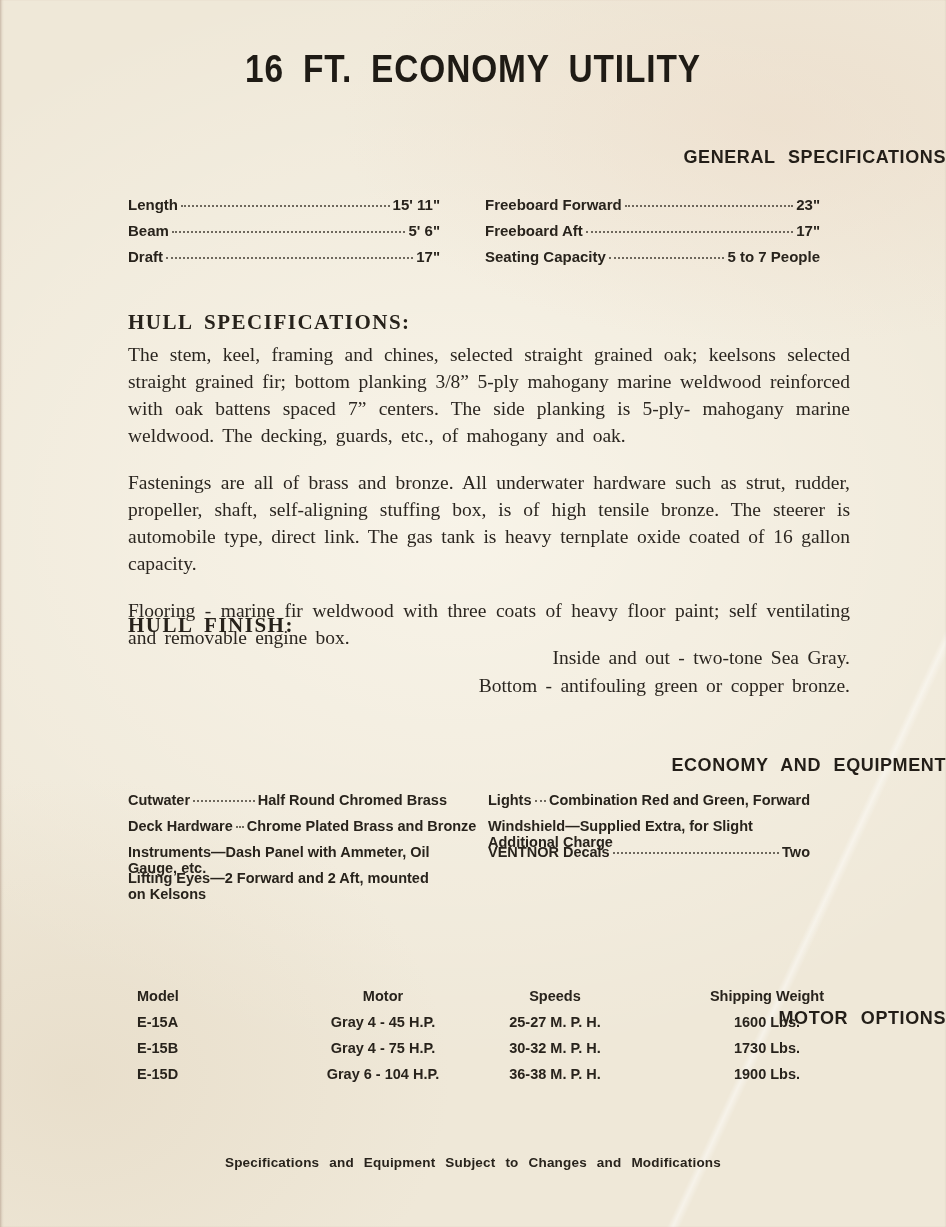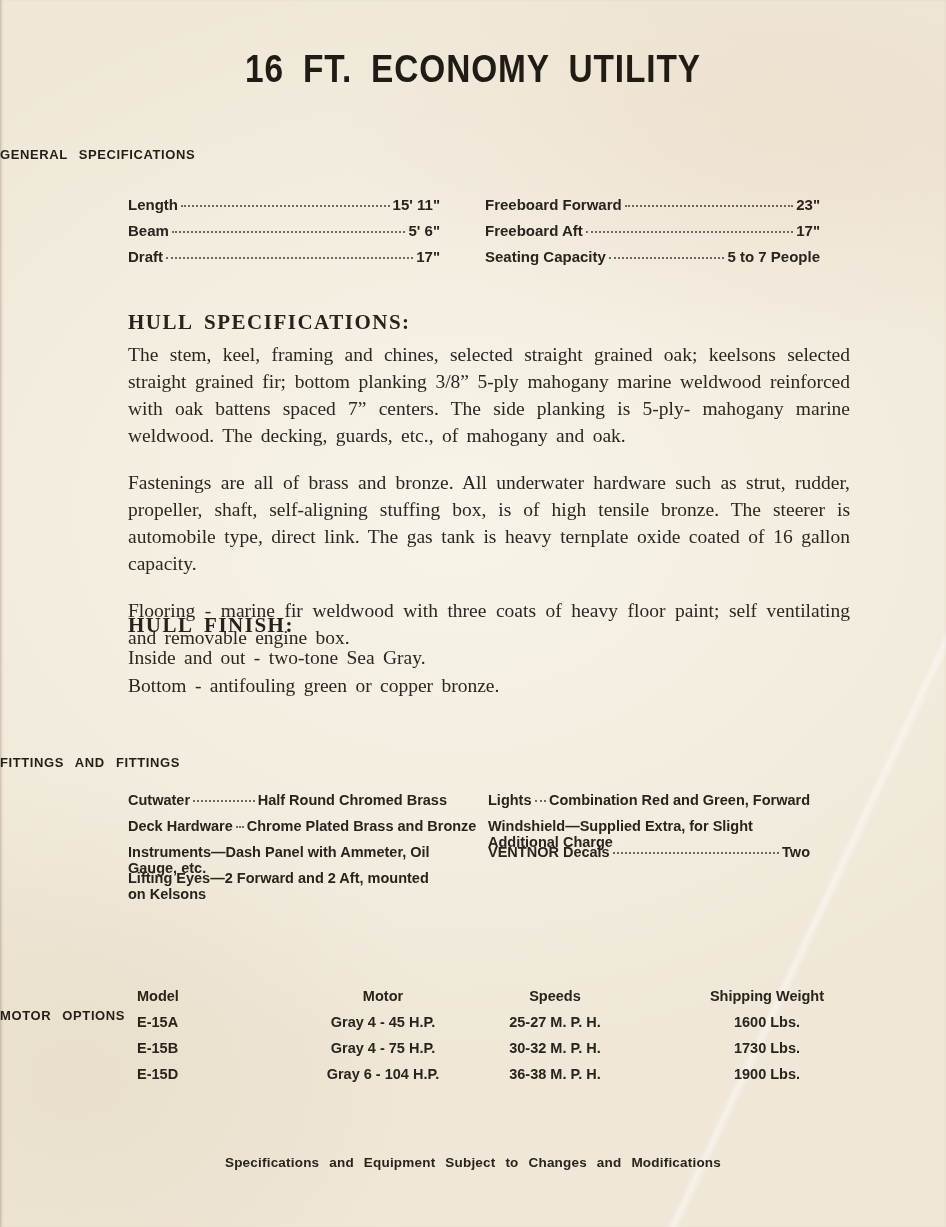--- a/index.html
+++ b/index.html
@@ -24,22 +24,22 @@
   .doc-title{
     position:absolute;top:48px;left:0;width:100%;
     text-align:center;
     font-size:38px;font-weight:bold;
     letter-spacing:1px;word-spacing:10px;
     color:#1f1b15;
     transform:scaleX(0.88);
   }
   .sans-heading{
     position:absolute;left:0;width:100%;
-    text-align:left;
-    font-size:13px;font-weight:bold;
+    text-align:right;
+    font-size:18px;font-weight:bold;
     letter-spacing:0.6px;word-spacing:7px;
     color:#231e18;
   }
   .h-general{top:147px;}
   .h-fittings{top:755px;}
   .h-motor{top:1008px;}
   .serif-heading{
     position:absolute;left:128px;
     font-family:"Liberation Serif", serif;
     font-size:21px;font-weight:bold;
@@ -145,26 +145,26 @@
   </div>
 
   <div class="serif-heading" style="top:310px;">HULL SPECIFICATIONS:</div>
   <div class="body-block" style="top:341px;">
     <p>The stem, keel, framing and chines, selected straight grained oak; keelsons selected straight grained fir; bottom planking 3/8” 5-ply mahogany marine weldwood reinforced with oak battens spaced 7” centers.  The side planking is 5-ply- mahogany marine weldwood.  The decking, guards, etc., of mahogany and oak.</p>
     <p>Fastenings are all of brass and bronze. All underwater hardware such as strut, rudder, propeller, shaft, self-aligning stuffing box, is of high tensile bronze.  The steerer is automobile type, direct link.  The gas tank is heavy ternplate oxide coated of 16 gallon capacity.</p>
     <p>Flooring - marine fir weldwood with three coats of heavy floor paint; self ventilating and removable engine box.</p>
   </div>
 
   <div class="serif-heading" style="top:613px;">HULL FINISH:</div>
-  <div class="body-block" style="top:644px;text-align:left;">
+  <div class="body-block" style="top:644px;text-align:right;">
     <div class="finish-line">Inside and out - two-tone Sea Gray.</div>
     <div class="finish-line">Bottom - antifouling green or copper bronze.</div>
   </div>
 
-  <div class="sans-heading h-fittings">FITTINGS AND FITTINGS</div>
+  <div class="sans-heading h-fittings">ECONOMY AND EQUIPMENT</div>
 
   <div class="spec-col fit-col fit-left">
     <div class="lead-row">
       <span>Cutwater</span>
       <span class="leader"></span>
       <span>Half Round Chromed Brass</span>
     </div>
     <div class="lead-row">
       <span>Deck Hardware</span>
       <span class="leader"></span>

